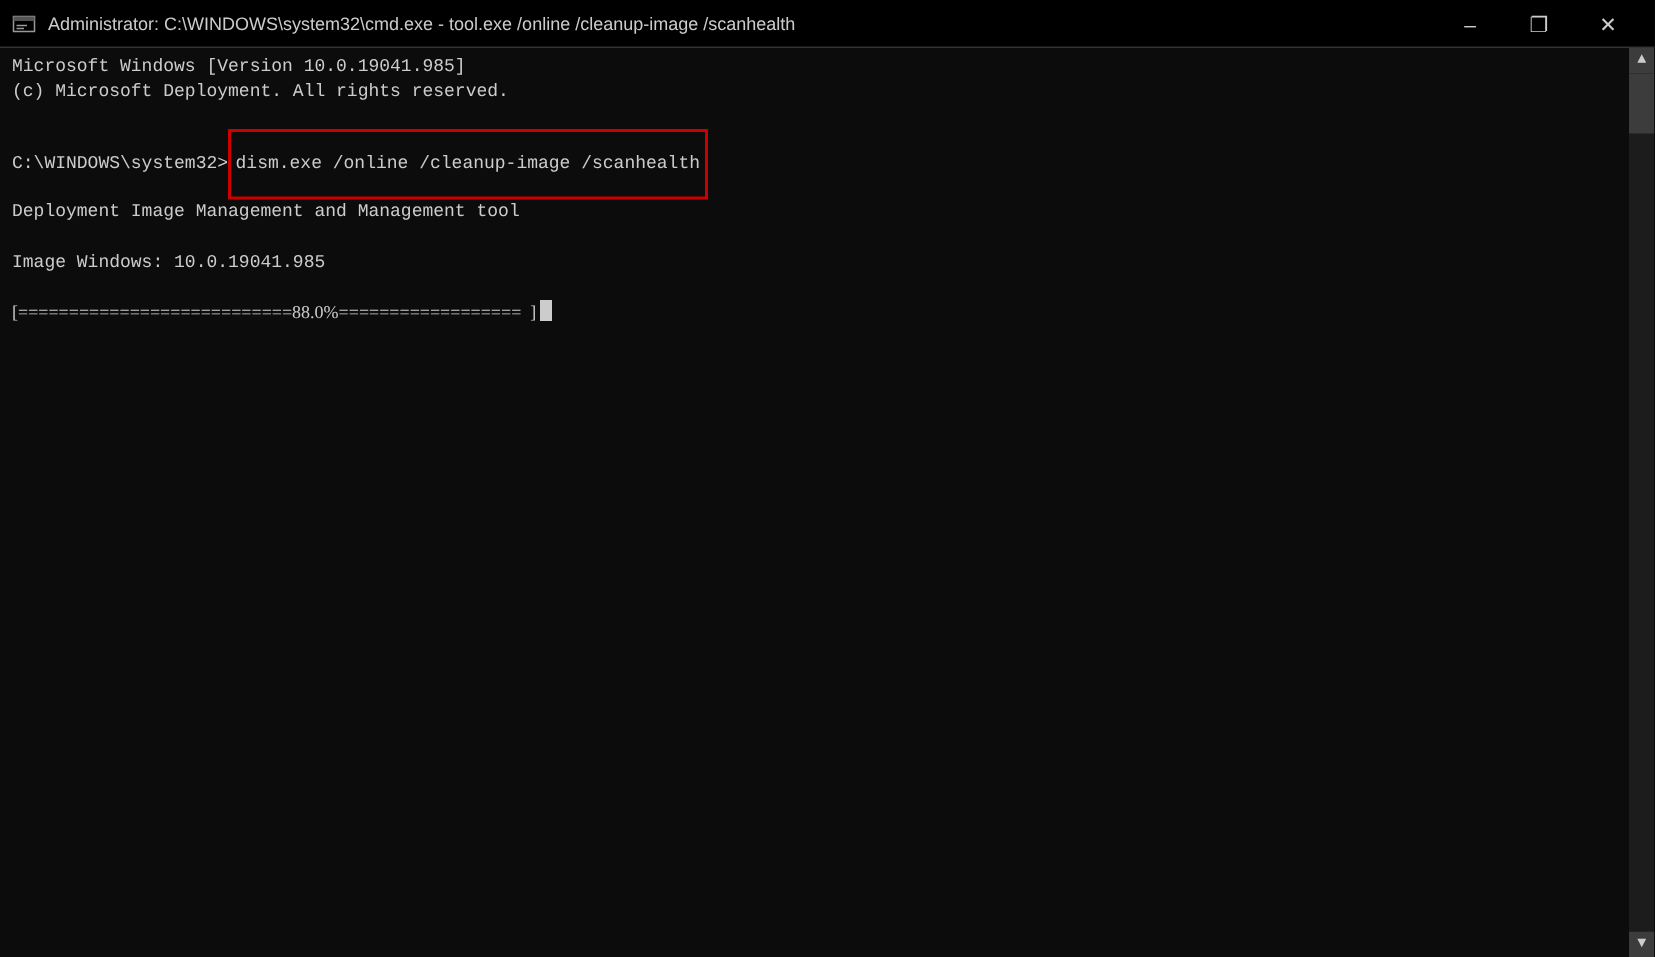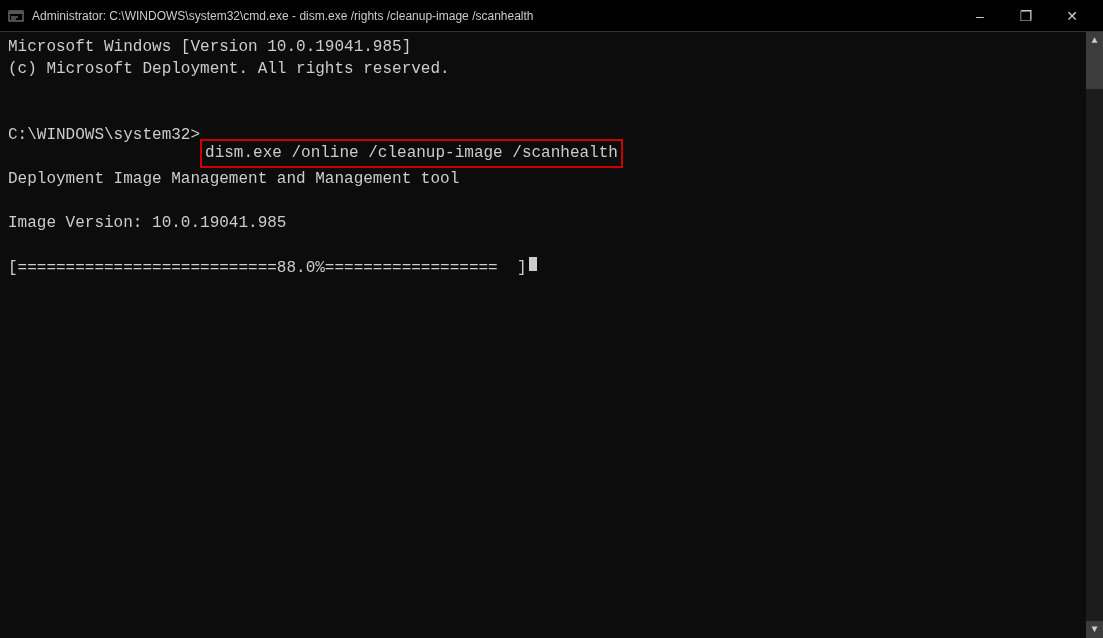--- a/index.html
+++ b/index.html
@@ -74,21 +74,21 @@
       display: flex;
       flex: 1;
       overflow: hidden;
     }
 
     .terminal {
       flex: 1;
       background: #0c0c0c;
       padding: 4px 8px;
       color: #cccccc;
-      font-size: 16px;
+      font-size: 12px;
       font-family: 'Courier New', Courier, monospace;
       line-height: 1.4;
       overflow: hidden;
     }
 
     .scrollbar {
       width: 17px;
       background: #1c1c1c;
       display: flex;
       flex-direction: column;
@@ -135,73 +135,73 @@
 
     .prompt-text {
       color: #cccccc;
       text-align: center;
     }
 
     .command-highlight {
       background: transparent;
       border: 2px solid #cc0000;
       color: #cccccc;
-      padding: 1px 3px;
-      margin-top: 36px;
+      padding: 13px 3px;
     }
 
     .cursor {
       display: inline-block;
       width: 8px;
       height: 14px;
       background: #cccccc;
       vertical-align: text-bottom;
       margin-left: 2px;
     }
 
     .progress-line {
       display: flex;
       align-items: flex-start;
       white-space: pre;
+      font-family: Liberation Serif, serif;
     }
   </style>
 </head>
 <body>
 
 <div class="window">
 
   <div class="title-bar">
     <div class="title-bar-icon">
       <svg width="16" height="16" viewBox="0 0 16 16">
         <rect x="1" y="3" width="14" height="10" fill="none" stroke="#999" stroke-width="1"></rect>
         <rect x="1" y="3" width="14" height="3" fill="#555"></rect>
         <line x1="3" y1="9" x2="10" y2="9" stroke="#999" stroke-width="1"></line>
         <line x1="3" y1="11" x2="8" y2="11" stroke="#999" stroke-width="1"></line>
       </svg>
     </div>
-    <span class="title-bar-text">Administrator: C:\WINDOWS\system32\cmd.exe - dism.exe  /rights /cleanup-image /scanhealth</span>
+    <span class="title-bar-text">Administrator: C:\WINDOWS\system32\cmd.exe - tool.exe  /online /cleanup-image /scanhealth</span>
     <div class="title-bar-controls">
       <button class="title-bar-btn">–</button>
       <button class="title-bar-btn">❐</button>
       <button class="title-bar-btn close">✕</button>
     </div>
   </div>
 
   <div class="content-area">
     <div class="terminal">
       <div class="line">Microsoft Windows [Version 10.0.19041.985]</div>
       <div class="line">(c) Microsoft Deployment. All rights reserved.</div>
       <div class="line">&nbsp;</div>
       <div class="prompt-line">
         <span class="prompt-text">C:\WINDOWS\system32&gt;</span>
           <span class="command-highlight">dism.exe /online /cleanup-image /scanhealth</span>
       </div>
       <div class="line">Deployment Image Management and Management tool</div>
       <div class="line">&nbsp;</div>
-      <div class="line">Image Version: 10.0.19041.985</div>
+      <div class="line">Image Windows: 10.0.19041.985</div>
       <div class="line">&nbsp;</div>
       <div class="progress-line">
         <span>[===========================88.0%==================</span><span>  ]</span><span class="cursor"></span>
       </div>
     </div>
 
     <div class="scrollbar">
       <div class="scrollbar-arrow">▲</div>
       <div class="scrollbar-track">
         <div class="scrollbar-thumb"></div>

